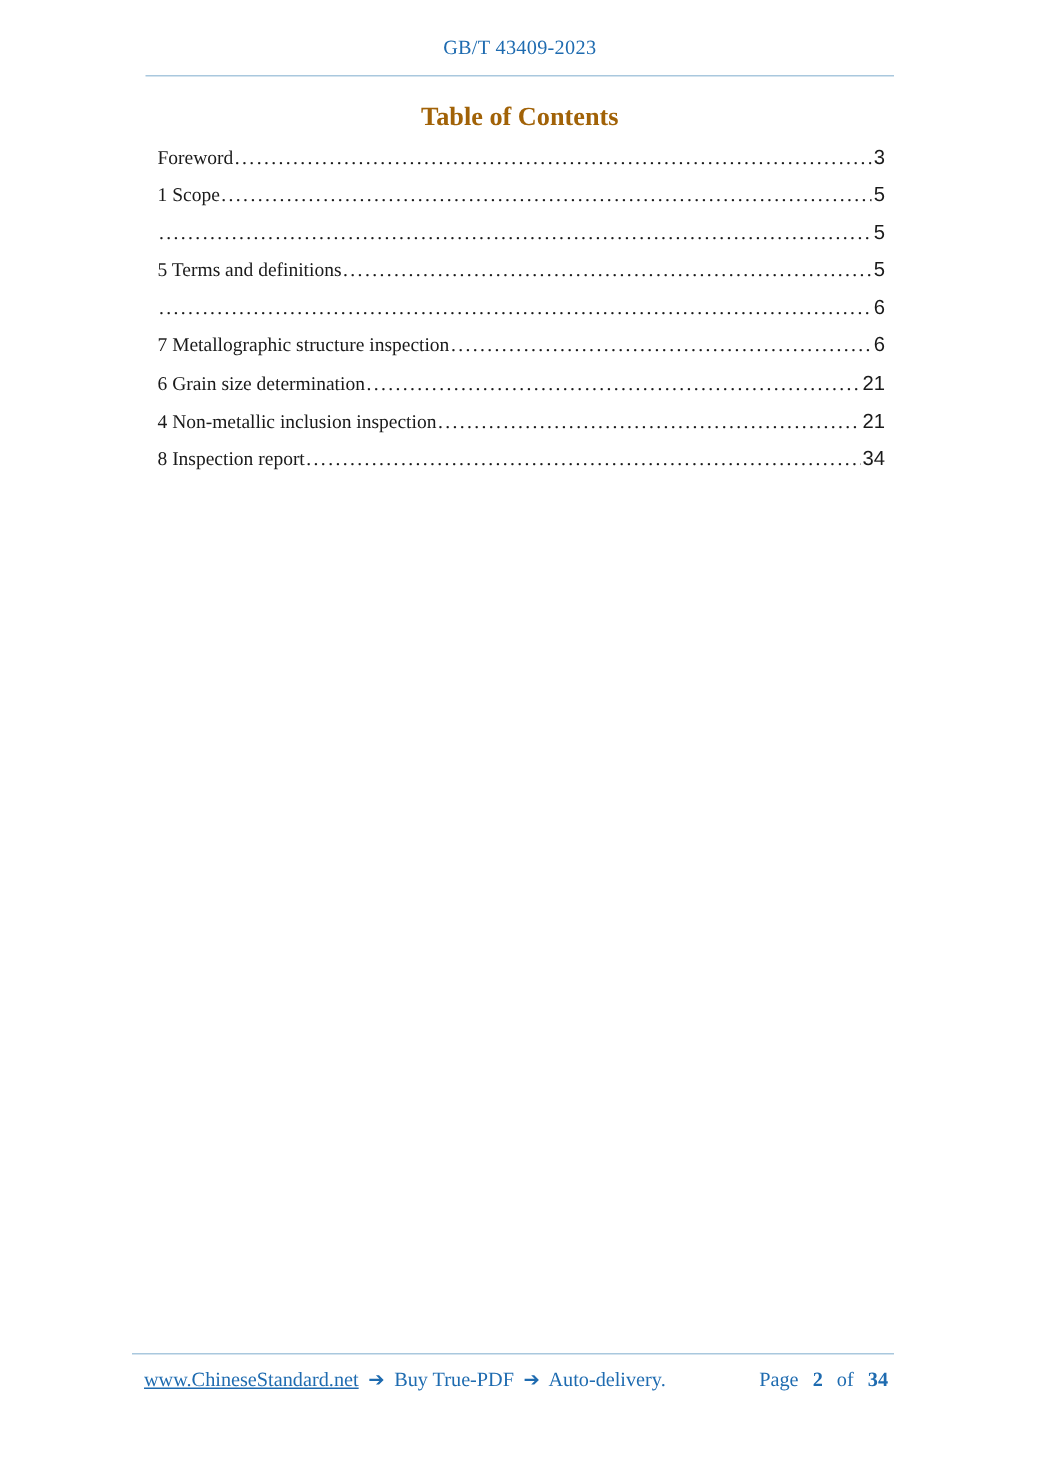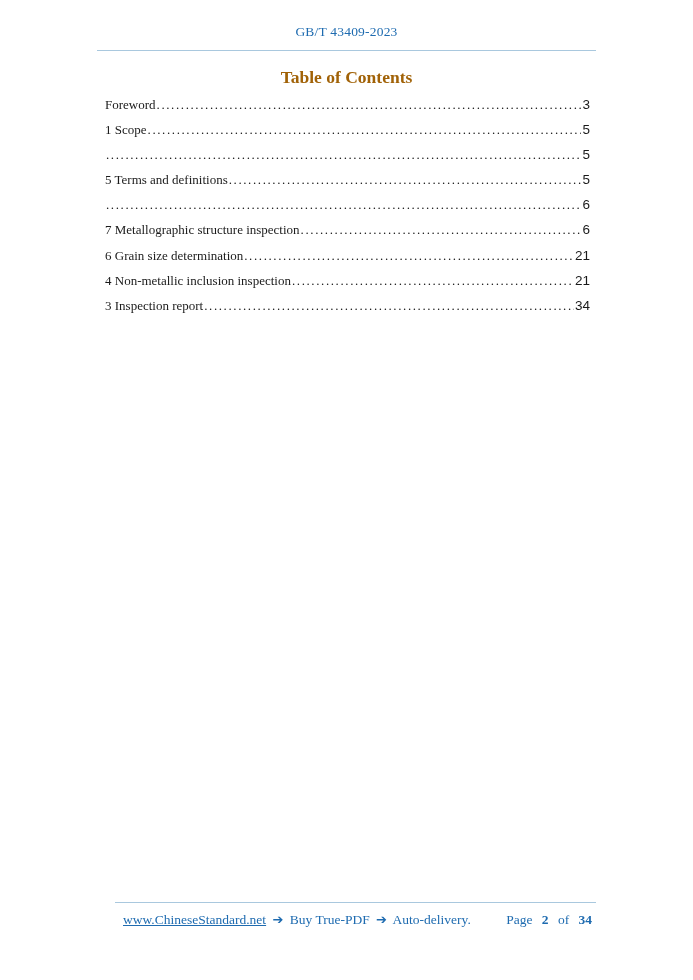--- a/index.html
+++ b/index.html
@@ -67,21 +67,21 @@
   .toc-page {
     font-family: "Liberation Sans", sans-serif;
     font-size: 13.5px;
     color: #1a1a1a;
     white-space: nowrap;
   }
 
   
   .footer {
     position: absolute;
-    left: 115px;
+    left: 88px;
     right: 97px;
     top: 902px;
   }
   .footer-rule {
     border-top: 1.5px solid #a9c8de;
   }
   .footer-line {
     margin-top: 9px;
     display: flex;
     justify-content: space-between;
@@ -158,21 +158,21 @@
       <span class="toc-page">21</span>
     </div>
 
     <div class="toc-row">
       <span class="toc-label">4 Non-metallic inclusion inspection</span>
       <span class="toc-dots">....................................................................................................................................................................................................................................................................</span>
       <span class="toc-page">21</span>
     </div>
 
     <div class="toc-row">
-      <span class="toc-label">3 Inspection report</span>
+      <span class="toc-label">8 Inspection report</span>
       <span class="toc-dots">....................................................................................................................................................................................................................................................................</span>
       <span class="toc-page">34</span>
     </div>
   </div>
 
   <div class="footer">
     <div class="footer-rule"></div>
     <div class="footer-line">
       <div class="footer-left">
         <span class="website-link">www.ChineseStandard.net</span>

